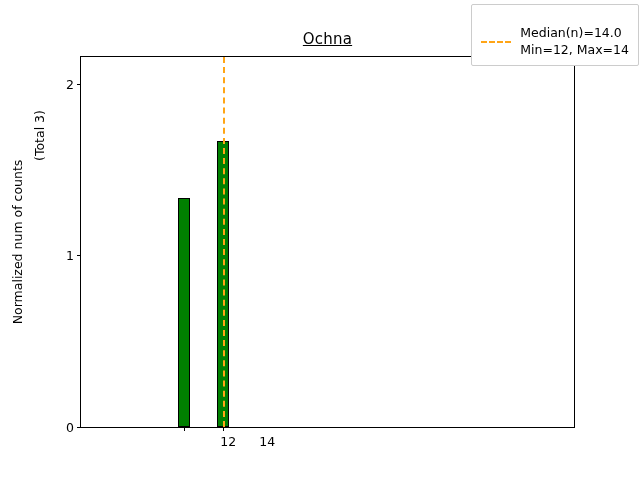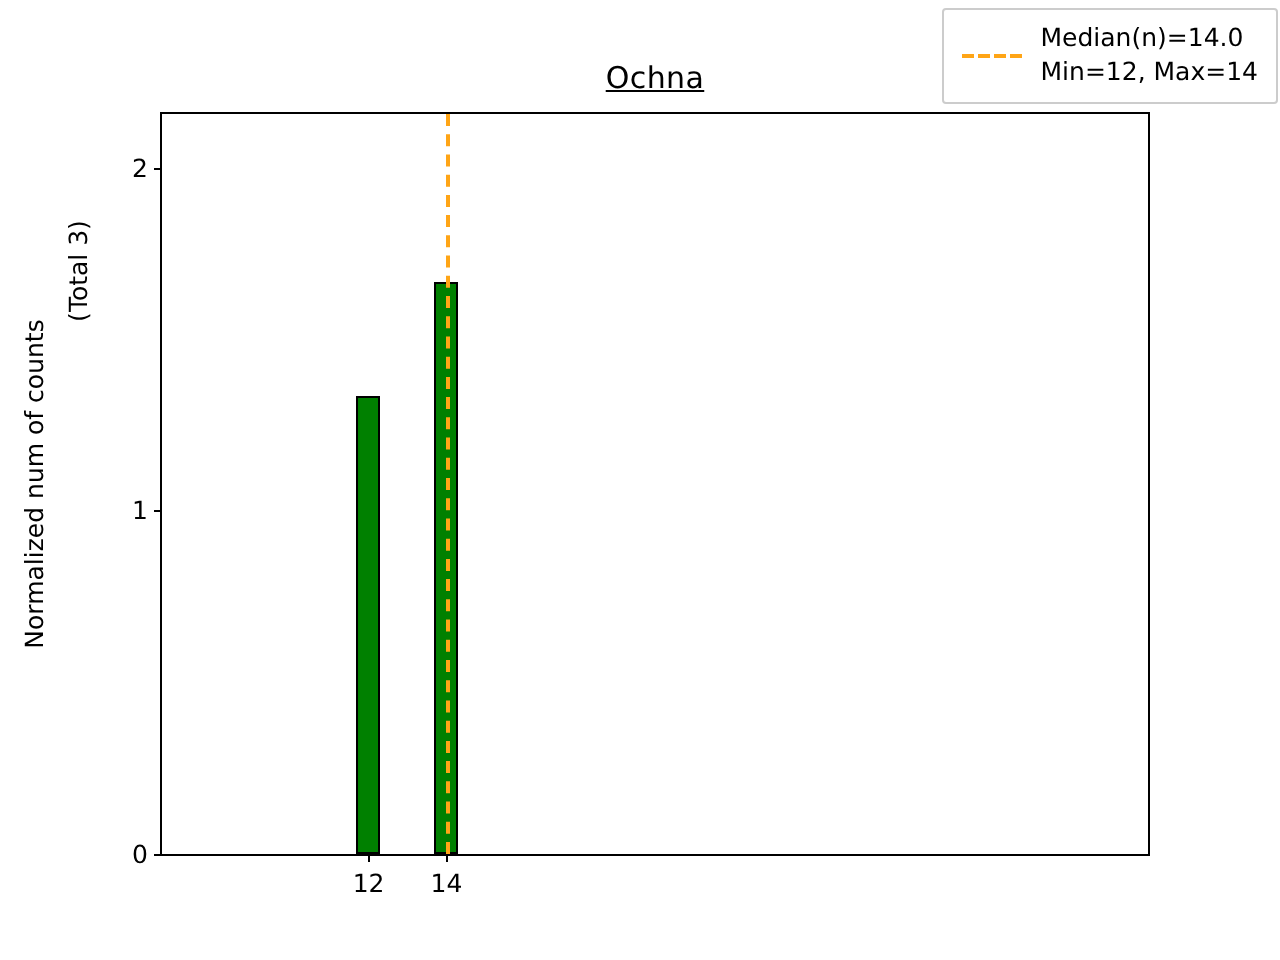--- a/index.html
+++ b/index.html
@@ -57,20 +57,21 @@
     transform:translateY(-50%);
   }
   .xtick-mark{
     position:absolute;top:100%;height:4px;width:0;
     border-left:1.1px solid #000000;
   }
   .xtick-label{
     position:absolute;top:calc(100% + 7px);
     font-size:12.5px;color:#000000;white-space:nowrap;
     transform:translateX(-50%);
+    margin-left:44px;
   }
 
   
   #xlabel{
     position:absolute;left:80px;width:495px;top:452px;
     text-align:center;font-size:12.5px;color:#000000;
   }
   #ylabel-wrap{
     position:absolute;left:0px;top:56px;height:372px;width:34px;
   }
@@ -89,21 +90,21 @@
     transform-origin:center center;
     white-space:nowrap;font-size:12.5px;color:#000000;
   }
 
   
   #legend{
     position:absolute;right:1px;top:4px;
     background:#ffffff;
     border:1px solid #cccccc;
     border-radius:2px;
-    padding:6px 9px 7px 9px;
+    padding:20px 9px 7px 9px;
     box-sizing:border-box;
   }
   .legend-row{display:flex;align-items:center;}
   .legend-swatch{
     width:30px;height:0;margin-right:9px;
     border-top:2.6px dashed #ffa516;
     flex:0 0 auto;
   }
   .legend-texts{display:flex;flex-direction:column;}
   .legend-line{

